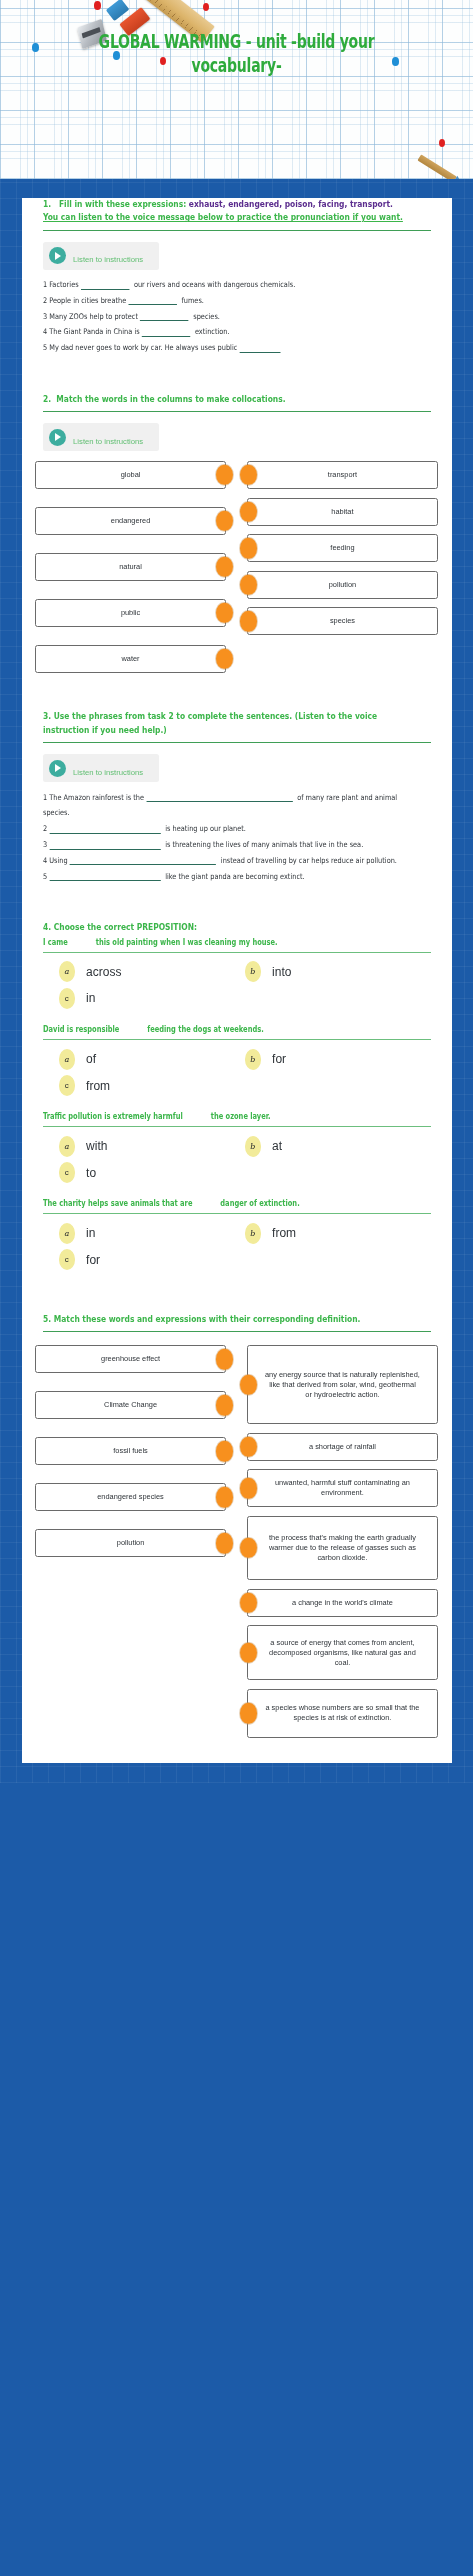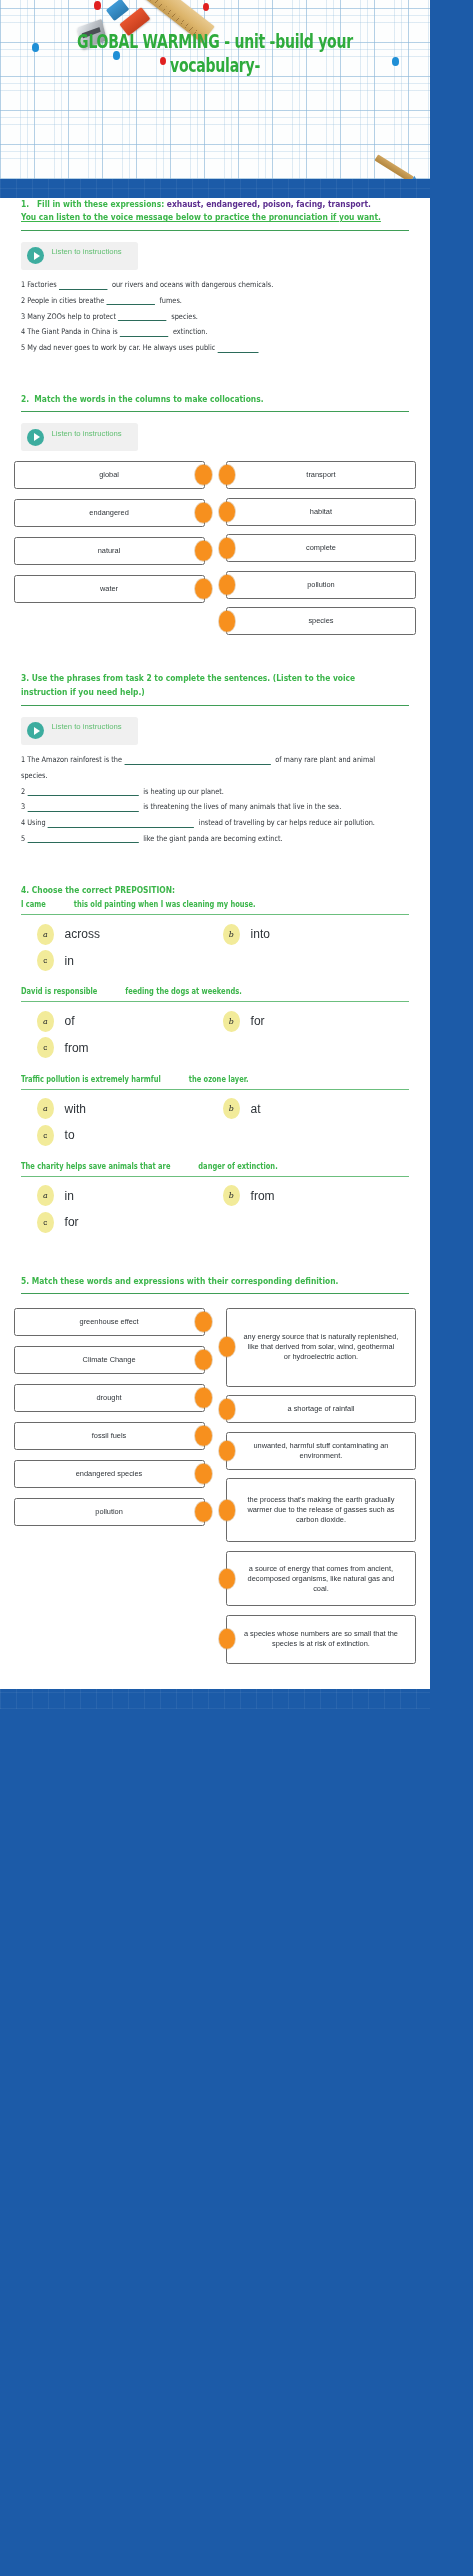--- a/index.html
+++ b/index.html
@@ -6,21 +6,21 @@
 
   body {
     width: 473px;
     font-family: "Liberation Sans", sans-serif;
     background: #1c5ba8;
     position: relative;
   }
 
   
   .page-wrap {
-    width: 430px;
+    width: 473px;
     position: relative;
     background:
       repeating-linear-gradient(0deg, rgba(255,255,255,.06) 0 0.6px, transparent 0.6px 16px),
       repeating-linear-gradient(90deg, rgba(255,255,255,.06) 0 0.6px, transparent 0.6px 16px),
       #1c5ba8;
     padding-bottom: 12px;
   }
 
   
   .header {
@@ -144,21 +144,21 @@
   }
   .rule {
     border-bottom: 0.6px solid #3f9e56;
     margin-top: 4.3px;
     margin-bottom: 11px;
   }
 
   
   .audio-btn {
     display: inline-flex;
-    align-items: flex-start;
+    align-items: flex-end;
     gap: 7.4px;
     background: #f0f0f0;
     border-radius: 2.5px;
     padding: 5.5px 16px 5.5px 6.2px;
     margin-bottom: 7.4px;
   }
   .play-circle {
     width: 17px; height: 17px; border-radius: 50%;
     background: #3dad9f;
     display: flex; align-items: center; justify-content: center;
@@ -197,21 +197,21 @@
   .b-md  { width: 51px; }
   .b-xl  { width: 117px; }
   .b-xxl { width: 154px; }
 
   
   .match-grid {
     display: flex;
     gap: 21px;
     padding: 2.5px 13.6px 0 13.6px;
   }
-  .match-col { flex: 1; display: flex; flex-direction: column; gap: 10px; }
+  .match-col { flex: 1; display: flex; flex-direction: column; gap: 18px; }
   .match-col.right { gap: 8.6px; }
 
   .match-card {
     position: relative;
     border: 0.6px solid #6a6a6a;
     border-radius: 2.5px;
     background: #fff;
     min-height: 28px;
     display: flex;
     align-items: center;
@@ -356,35 +356,39 @@
           </div>
           <div class="match-card">
             <span>endangered</span>
             <span class="knob r"></span>
           </div>
           <div class="match-card">
             <span>natural</span>
             <span class="knob r"></span>
           </div>
           <div class="match-card">
+            <span>public</span>
+            <span class="knob r"></span>
+          </div>
+          <div class="match-card">
             <span>water</span>
             <span class="knob r"></span>
           </div>
         </div>
       <div class="match-col right" id="t2-right">
           <div class="match-card">
             <span>transport</span>
             <span class="knob l"></span>
           </div>
           <div class="match-card">
             <span>habitat</span>
             <span class="knob l"></span>
           </div>
           <div class="match-card">
-            <span>complete</span>
+            <span>feeding</span>
             <span class="knob l"></span>
           </div>
           <div class="match-card">
             <span>pollution</span>
             <span class="knob l"></span>
           </div>
           <div class="match-card">
             <span>species</span>
             <span class="knob l"></span>
           </div>
@@ -505,24 +509,20 @@
       <div class="match-col left" id="t5-left">
           <div class="match-card" style="min-height: 28px;">
             <span>greenhouse effect</span>
             <span class="knob r"></span>
           </div>
           <div class="match-card" style="min-height: 28px;">
             <span>Climate Change</span>
             <span class="knob r"></span>
           </div>
           <div class="match-card" style="min-height: 28px;">
-            <span>drought</span>
-            <span class="knob r"></span>
-          </div>
-          <div class="match-card" style="min-height: 28px;">
             <span>fossil fuels</span>
             <span class="knob r"></span>
           </div>
           <div class="match-card" style="min-height: 28px;">
             <span>endangered species</span>
             <span class="knob r"></span>
           </div>
           <div class="match-card" style="min-height: 28px;">
             <span>pollution</span>
             <span class="knob r"></span>
@@ -538,20 +538,24 @@
             <span class="knob l"></span>
           </div>
           <div class="match-card" style="min-height: 38px;">
             <span>unwanted, harmful stuff contaminating an environment.</span>
             <span class="knob l"></span>
           </div>
           <div class="match-card" style="min-height: 64px;">
             <span>the process that's making the earth gradually warmer due to the release of gasses such as carbon dioxide.</span>
             <span class="knob l"></span>
           </div>
+          <div class="match-card" style="min-height: 28px;">
+            <span>a change in the world's climate</span>
+            <span class="knob l"></span>
+          </div>
           <div class="match-card" style="min-height: 55px;">
             <span>a source of energy that comes from ancient, decomposed organisms, like natural gas and coal.</span>
             <span class="knob l"></span>
           </div>
           <div class="match-card" style="min-height: 49px;">
             <span>a species whose numbers are so small that the species is at risk of extinction.</span>
             <span class="knob l"></span>
           </div>
         </div>
     </div>

